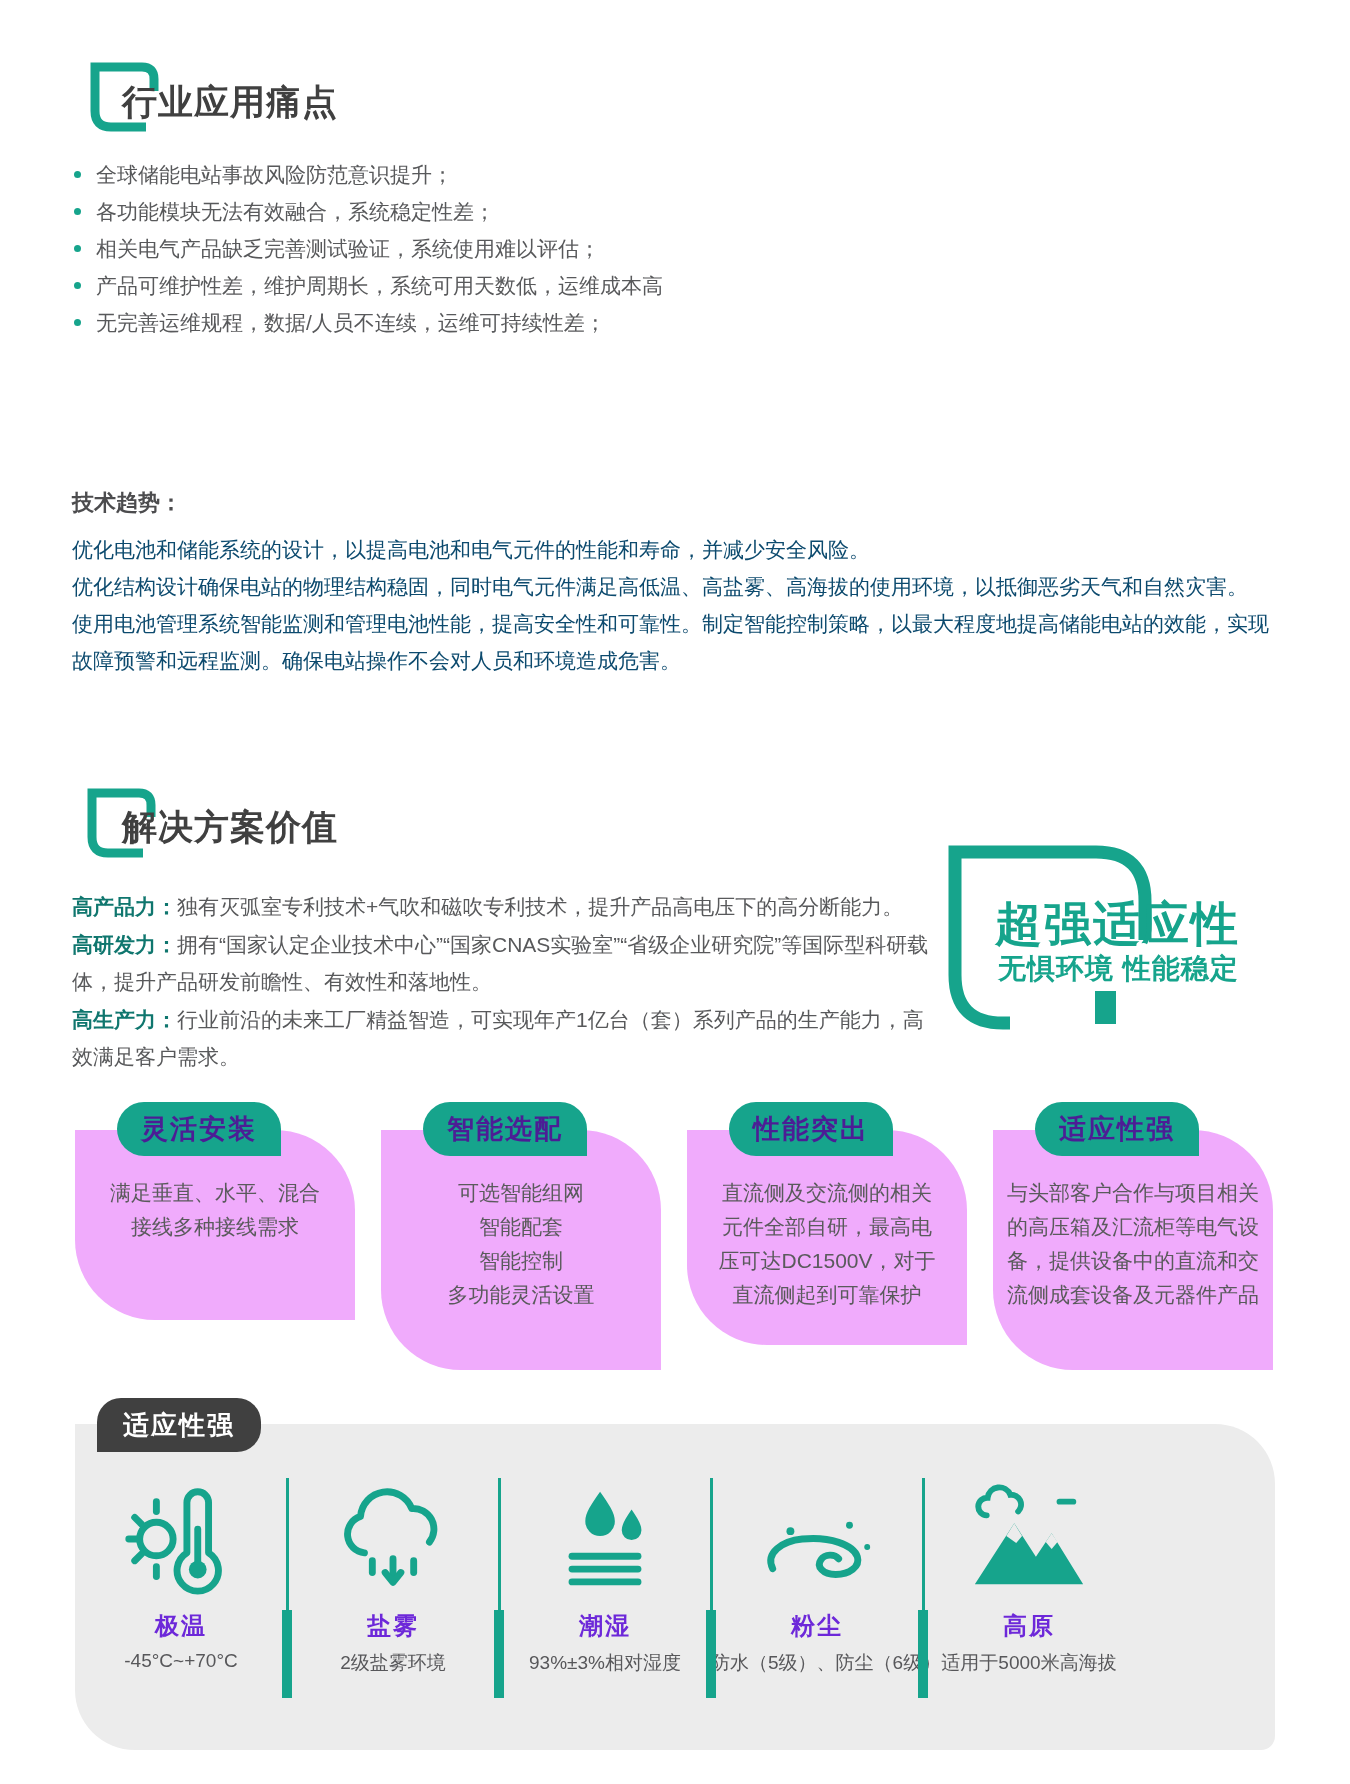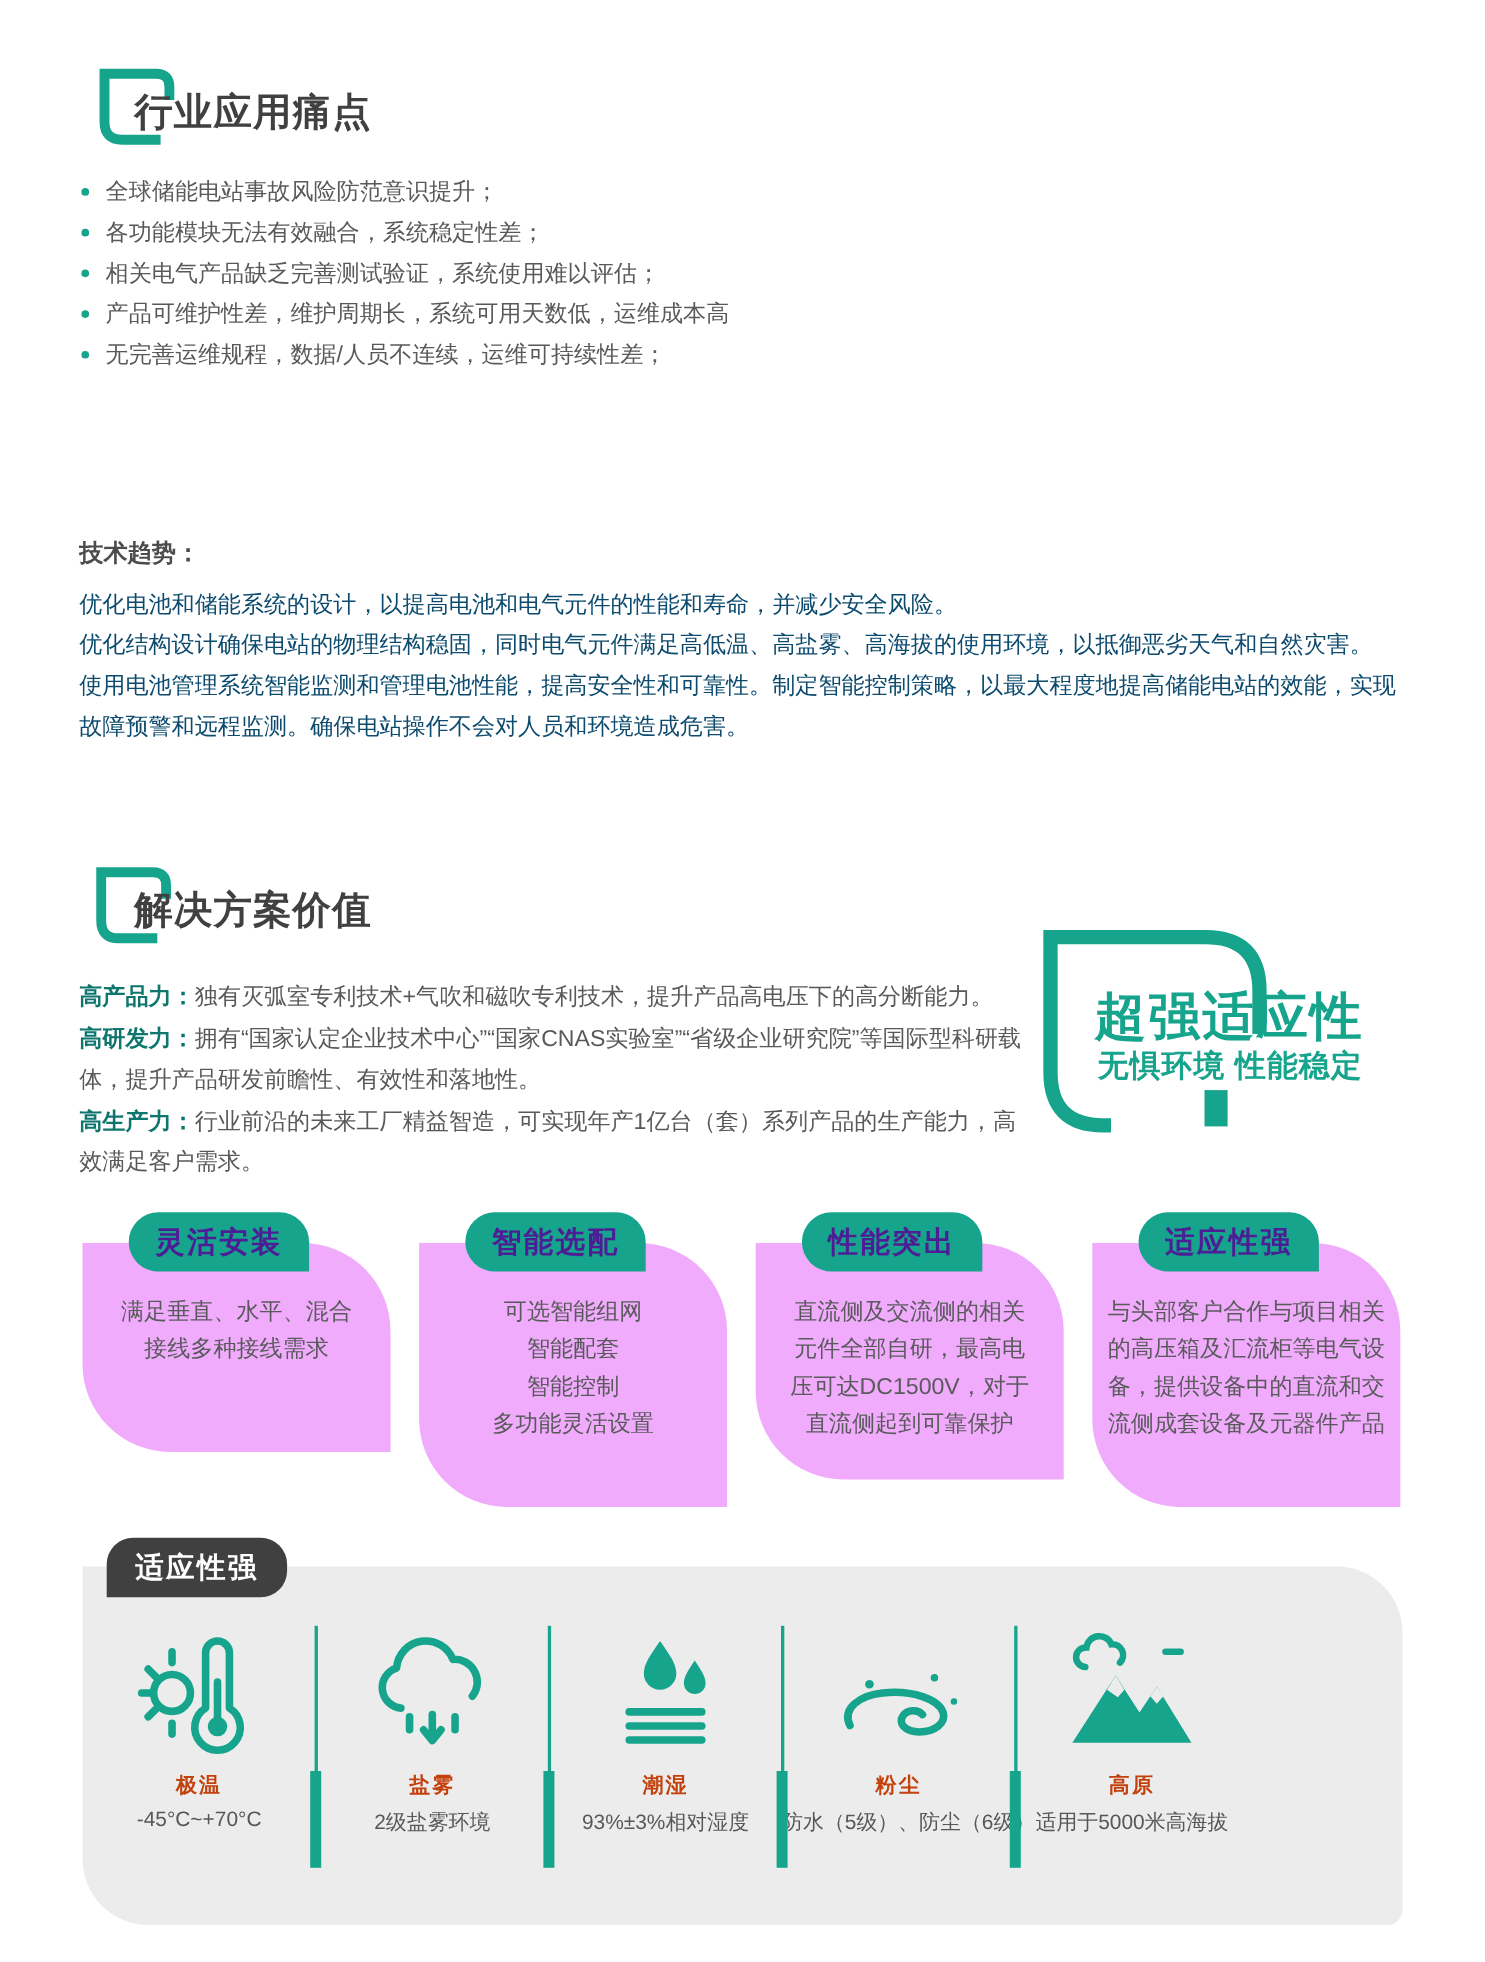--- a/index.html
+++ b/index.html
@@ -44,21 +44,21 @@
   .c4 .card-body { height:240px; }
 
   
   .adapt-pill { position:absolute; left:97px; top:1398px; z-index:2; height:54px; line-height:54px; padding:0 26px;
     background:#404040; color:#ffffff; font-size:26px; font-weight:700; letter-spacing:2px; border-radius:24px 24px 24px 0; }
   .adapt-panel { position:absolute; left:75px; top:1424px; width:1200px; height:326px; background:#ececec;
     border-radius:0 60px 14px 60px; }
   .adapt-cols { position:absolute; left:75px; top:1424px; width:1060px; height:326px; display:flex; }
   .adapt-col { width:212px; text-align:center; color:#16a48c; }
   .adapt-ico { margin-top:54px; height:128px; display:flex; align-items:center; justify-content:center; }
-  .adapt-name { margin-top:4px; font-size:19px; font-weight:700; color:#c2410c; letter-spacing:2px; }
+  .adapt-name { margin-top:4px; font-size:24px; font-weight:700; color:#6d28d9; letter-spacing:2px; }
   .adapt-sub { margin-top:8px; font-size:19px; color:#57575a; white-space:nowrap; }
   .divider { position:absolute; top:1478px; width:10px; }
   .divider .thin { position:absolute; left:3.5px; top:0; width:3px; height:132px; background:#16a48c; }
   .divider .thick { position:absolute; left:0; top:132px; width:10px; height:88px; background:#16a48c; }
 </style>
 </head>
 <body>
 
 <div class="page">
 

